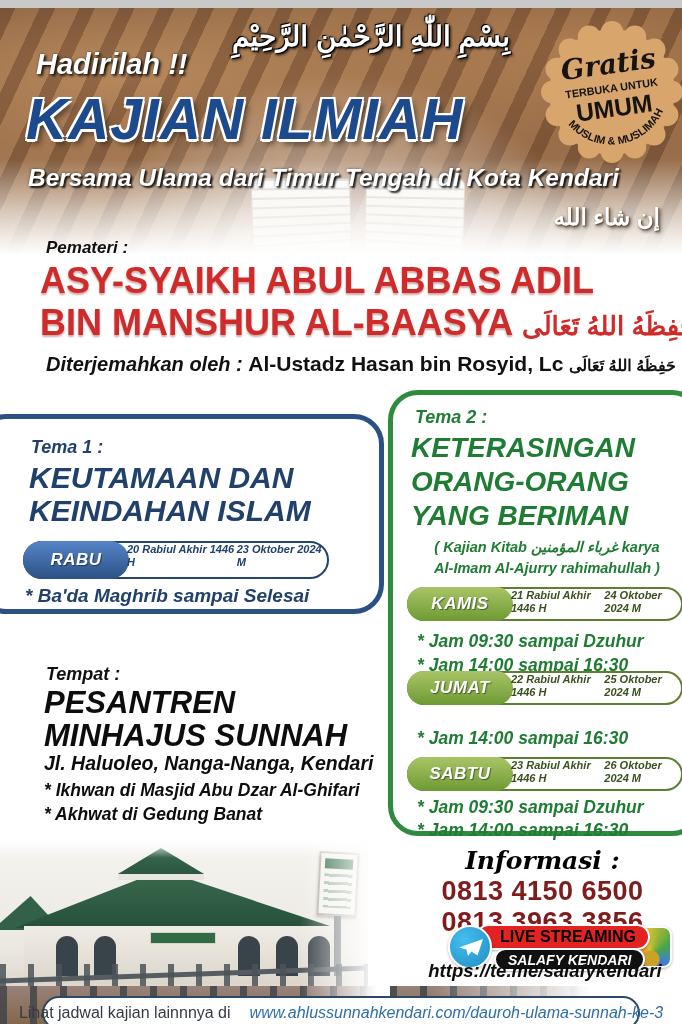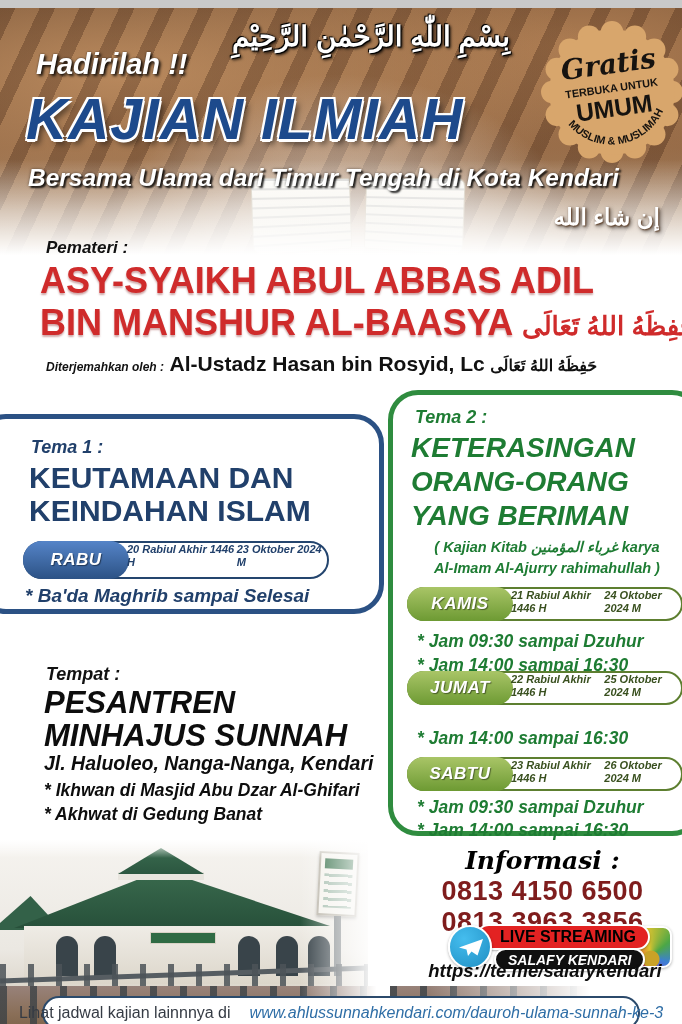--- a/index.html
+++ b/index.html
@@ -43,29 +43,29 @@
     font-size:23px;font-weight:bold;text-shadow:1px 1px 2px #5a3a22,2px 2px 4px rgba(0,0,0,.6);}
   .gratis{position:absolute;left:540px;top:8px;width:144px;height:152px;z-index:4;}
   
   .pemateri-label{position:absolute;left:46px;top:230px;z-index:5;color:#111;
     font-size:17px;font-weight:bold;font-style:italic;}
   .speaker-name{position:absolute;left:40px;top:252px;z-index:5;color:#cf2b2b;
     font-size:36px;font-weight:900;line-height:42px;white-space:nowrap;
     text-shadow:0 2px 2px rgba(120,10,10,.35);}
   .speaker-name .ar{font-size:26px;font-weight:bold;text-shadow:none;}
   .translator{position:absolute;left:46px;top:344px;z-index:5;color:#111;font-size:20px;white-space:nowrap;}
-  .translator .lbl{font-style:italic;font-weight:bold;font-size:12px;}
+  .translator .lbl{font-style:italic;font-weight:bold;font-size:20px;}
   .translator .nm{font-weight:bold;font-size:21px;}
   .translator .ar{font-size:16px;font-weight:bold;}
   
   .tema1-box{position:absolute;left:-24px;top:406px;width:408px;height:200px;z-index:5;
     background:#fff;border:5px solid #2b5184;border-radius:30px;}
   .tema1-label{position:absolute;left:50px;top:18px;color:#21406b;font-size:18px;font-weight:bold;font-style:italic;}
   .tema1-title{position:absolute;left:48px;top:42px;color:#21406b;font-size:30px;
-    font-weight:900;line-height:33px;white-space:nowrap;}
+    font-weight:900;font-style:italic;line-height:33px;white-space:nowrap;}
   .tema1-note{position:absolute;left:44px;top:166px;color:#21406b;font-size:19px;font-weight:800;font-style:italic;}
   .tema2-box{position:absolute;left:388px;top:382px;width:314px;height:446px;z-index:5;
     background:#fff;border:5px solid #2f8c3f;border-radius:30px;}
   .tema2-label{position:absolute;left:22px;top:12px;color:#1e7c33;font-size:18px;font-weight:bold;font-style:italic;}
   .tema2-title{position:absolute;left:18px;top:36px;color:#1e7c33;font-size:28px;
     font-weight:900;font-style:italic;line-height:34px;white-space:nowrap;}
   .kitab{position:absolute;left:14px;top:142px;width:280px;text-align:center;color:#1e7c33;
     font-size:14.5px;font-weight:800;font-style:italic;line-height:21px;}
   
   .pill{position:absolute;display:flex;background:#fff;border-radius:24px;}

